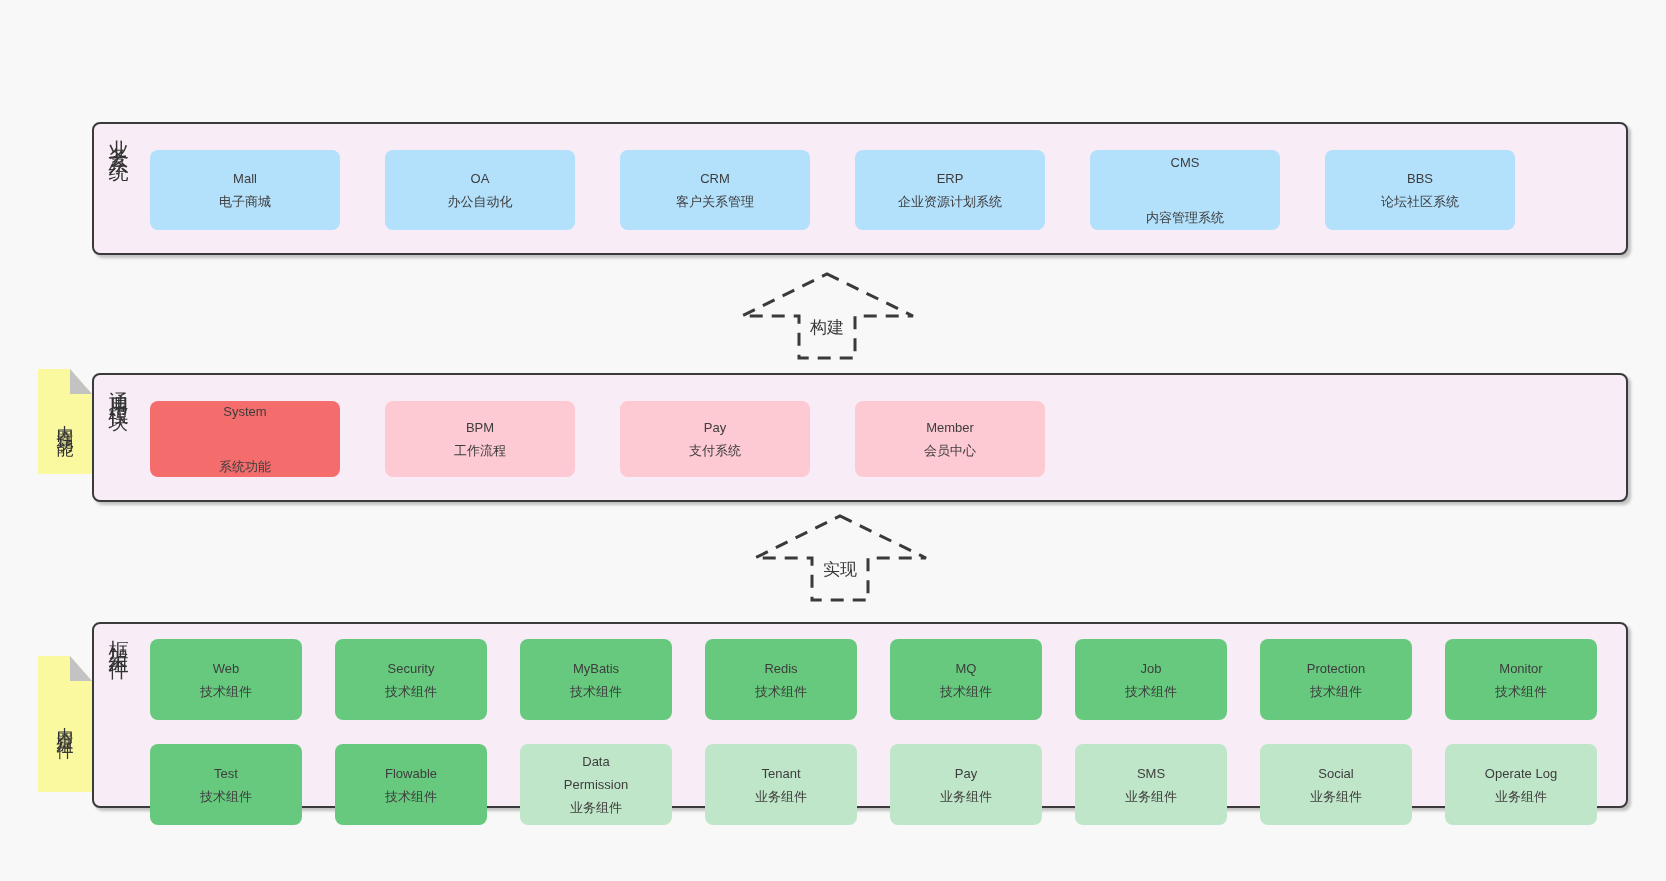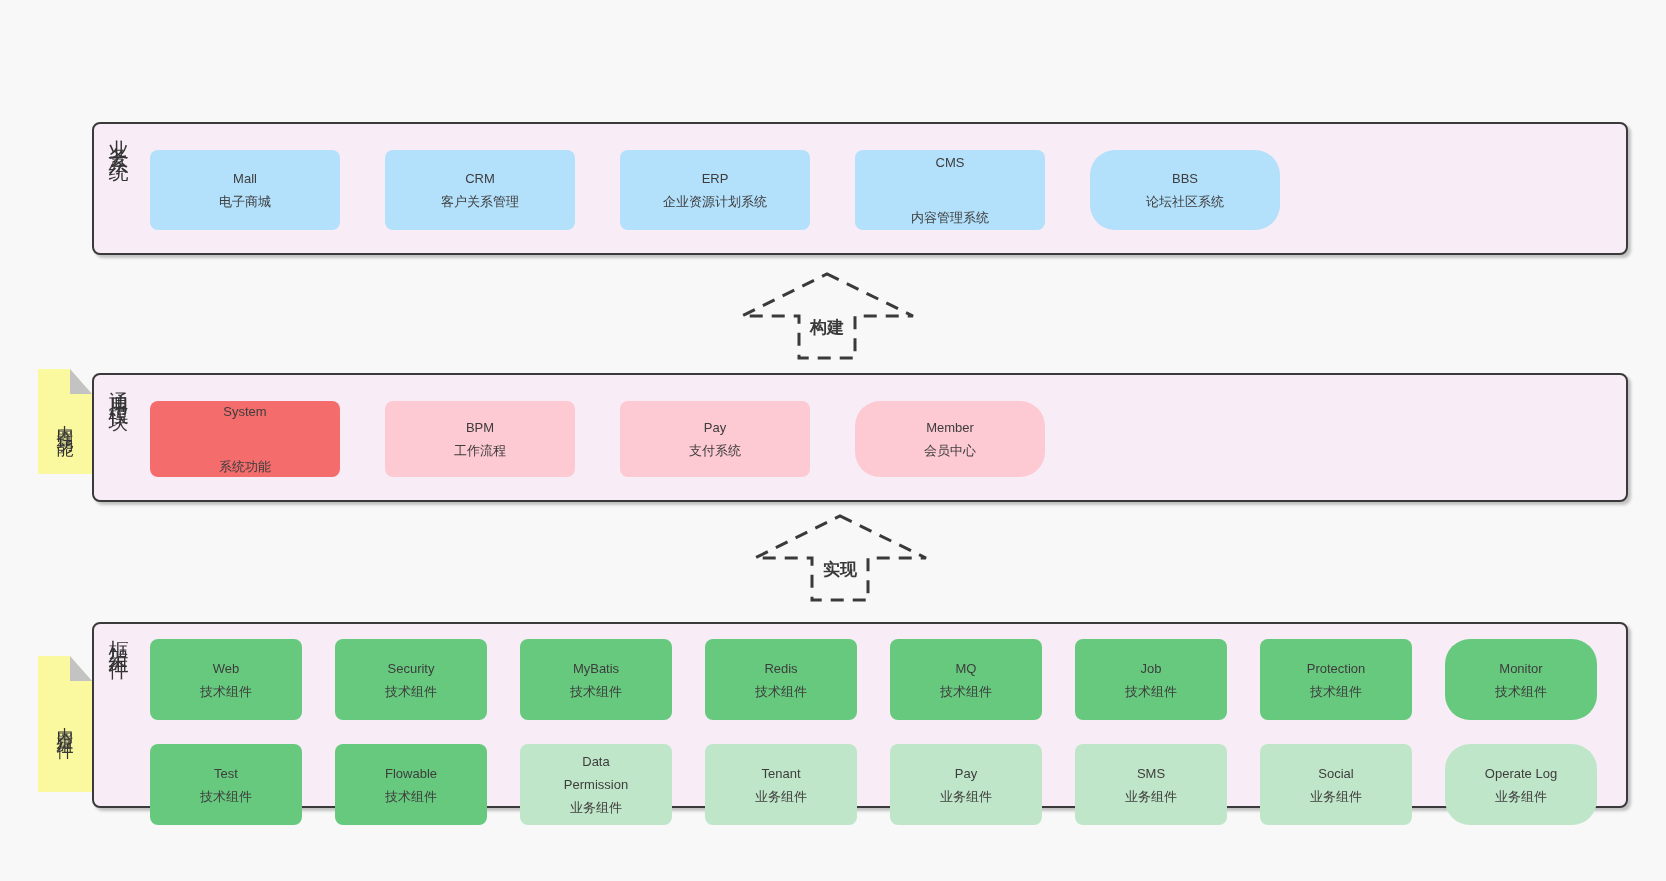--- a/index.html
+++ b/index.html
@@ -26,23 +26,23 @@
     position:absolute;left:56px;display:flex;
   }
   .module-box{
     border-radius:8px;
     display:flex;flex-direction:column;align-items:center;justify-content:center;
     text-align:center;font-size:13px;line-height:23px;color:#3d3d3d;
   }
   .box-name{white-space:pre-line;}
   .row-wide .module-box{width:190px;margin-right:45px;}
   .row-narrow .module-box{width:152px;margin-right:33px;}
-  .module-box:last-child{margin-right:0;border-radius:25px;}
+  .module-box:last-child{margin-right:0;}
   
-  .arrow{position:absolute;font-weight:bold;}
+  .arrow{position:absolute;}
   .arrow svg{display:block;}
   .arrow text{font-size:17px;fill:#3a3a3a;font-family:"Liberation Sans","DejaVu Sans",sans-serif;}
   
   .sticky{
     position:absolute;width:54px;
     display:flex;align-items:center;justify-content:center;
   }
   .sticky-bg{
     position:absolute;inset:0;background:#fbf9a0;
     clip-path:polygon(0 0,calc(100% - 22px) 0,100% 25px,100% 100%,0 100%);
@@ -73,20 +73,24 @@
 <body>
 
 <div class="panel" id="panel-business">
   <div class="panel-label">业务系统</div>
   <div class="box-row row-wide">
     <div class="module-box" style="background-color: rgb(179, 224, 251);">
       <span class="box-name">Mall</span>
       <span class="box-sub">电子商城</span>
     </div>
     <div class="module-box" style="background-color: rgb(179, 224, 251);">
+      <span class="box-name">OA</span>
+      <span class="box-sub">办公自动化</span>
+    </div>
+    <div class="module-box" style="background-color: rgb(179, 224, 251);">
       <span class="box-name">CRM</span>
       <span class="box-sub">客户关系管理</span>
     </div>
     <div class="module-box" style="background-color: rgb(179, 224, 251);">
       <span class="box-name">ERP</span>
       <span class="box-sub">企业资源计划系统</span>
     </div>
     <div class="module-box" style="background-color: rgb(179, 224, 251); gap: 32px;">
       <span class="box-name">CMS</span>
       <span class="box-sub">内容管理系统</span>

